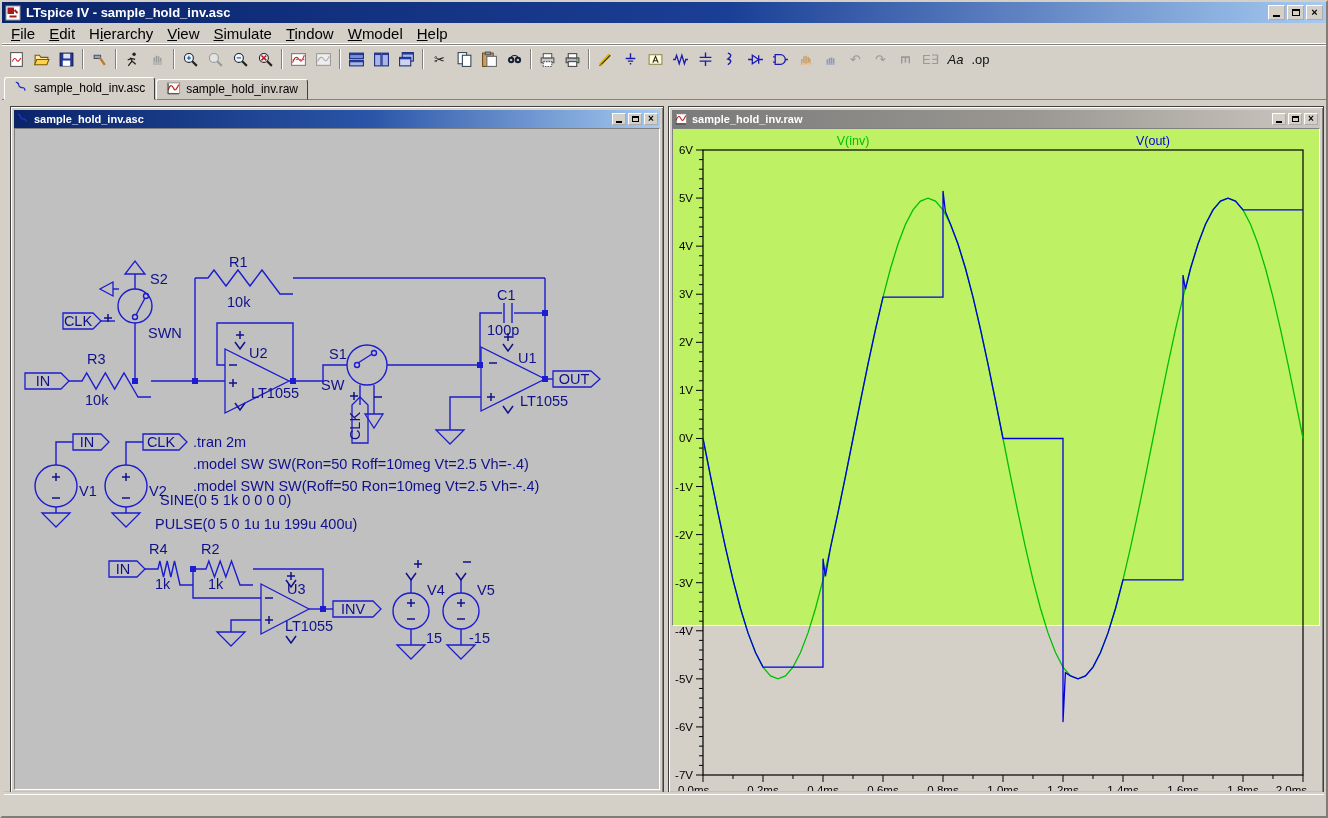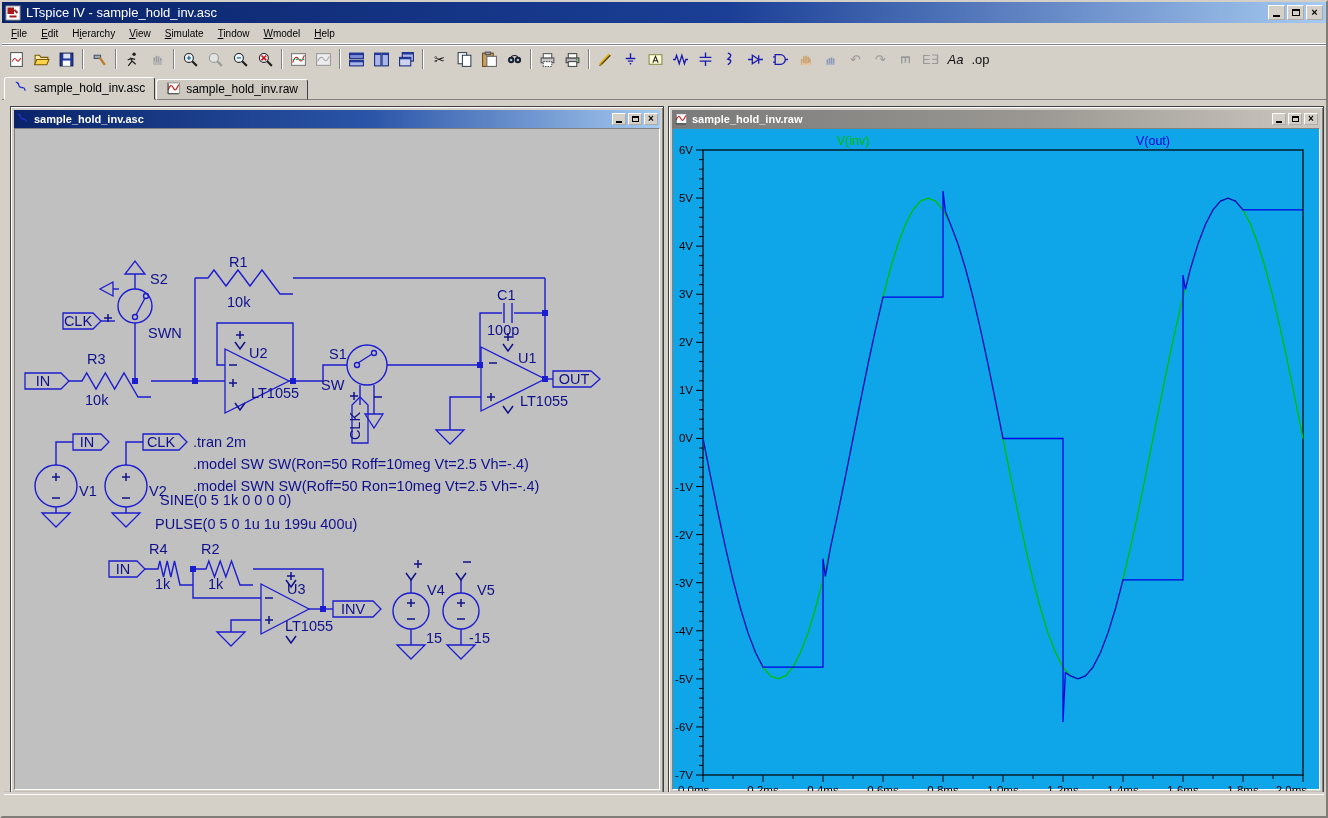--- a/index.html
+++ b/index.html
@@ -2,29 +2,29 @@
 <html><head>
 <meta charset="utf-8">
 <style>
   html,body{margin:0;padding:0;width:1328px;height:818px;overflow:hidden;
     font-family:"Liberation Sans",sans-serif;background:#D4D0C8;}
   *{box-sizing:border-box;}
   .app{position:absolute;inset:0;border:2px outset #D4D0C8;background:#D4D0C8;}
   
   .titlebar{height:21px;display:flex;align-items:center;padding:0 3px;
     background:linear-gradient(90deg,#0A246A 0%,#1b3f96 55%,#A6CAF0 100%);color:#fff;}
-  .titlebar .ttext{font-weight:normal;font-size:13px;margin-left:5px;flex:1;white-space:nowrap;}
+  .titlebar .ttext{font-weight:bold;font-size:13px;margin-left:5px;flex:1;white-space:nowrap;}
   .winbtns{display:flex;gap:2px;}
   .wbtn{width:17px;height:15px;background:#D4D0C8;border:1px outset #fff;display:flex;
     align-items:center;justify-content:center;font-size:10px;color:#000;line-height:1;}
   .wbtn .min{display:block;width:7px;border-bottom:2px solid #000;margin-top:7px;}
   .wbtn .max{display:block;width:8px;height:7px;border:1px solid #000;border-top:2px solid #000;}
   .wbtn .cls{font-weight:bold;font-size:11px;}
   
-  .menubar{height:21px;display:flex;align-items:center;padding-left:2px;font-size:10px;
+  .menubar{height:21px;display:flex;align-items:center;padding-left:2px;font-size:15px;
     border-bottom:1px solid #fff;}
   .menuitem{padding:2px 7px;color:#000;}
   .menuitem .ul{text-decoration:underline;}
   
   .toolbar{height:29px;display:flex;align-items:center;padding:1px 2px;
     border-top:1px solid #808080;box-shadow:inset 0 1px 0 #fff;}
   .tbtn{width:25px;height:24px;display:flex;align-items:center;justify-content:center;
     background:#D4D0C8;border:1px solid #D4D0C8;}
   .tbtn svg{width:17px;height:17px;}
   .tbtn.glyph{font-size:13px;color:#111;}
@@ -50,21 +50,21 @@
   .ctitle.inactive{background:linear-gradient(90deg,#7a7a7a 0%,#9a9792 55%,#cbc7bf 100%);}
   .ctitle .ttext{flex:1;margin-left:4px;white-space:nowrap;}
   .ctitle svg{width:14px;height:13px;}
   .cbtn{width:14px;height:12px;background:#D4D0C8;border:1px outset #fff;display:flex;
     align-items:center;justify-content:center;color:#000;}
   .cbtn .min{display:block;width:6px;border-bottom:2px solid #000;margin-top:5px;}
   .cbtn .max{display:block;width:7px;height:6px;border:1px solid #000;border-top:2px solid #000;}
   .cbtn .cls{font-weight:bold;font-size:10px;line-height:1;}
   .cclient{position:relative;border:1px solid;border-color:#808080 #fff #fff #808080;}
   .schem-canvas{background:#C0C0C0;width:646px;height:662px;}
-  .wave-canvas{background:#0ea5e9;width:648px;height:662px;text-align:right;}
+  .wave-canvas{background:#bef264;width:648px;height:498px;text-align:right;}
   .cclient svg{position:absolute;inset:0;}
   .statusstrip{position:absolute;left:2px;right:2px;bottom:2px;height:20px;background:#D4D0C8;
     border-top:1px solid #fff;box-shadow:0 -2px 0 #d4d0c8,0 -3px 0 #80808033;}
 </style>
 </head>
 <body>
 
 <div class="app">
 
   <div class="titlebar">

